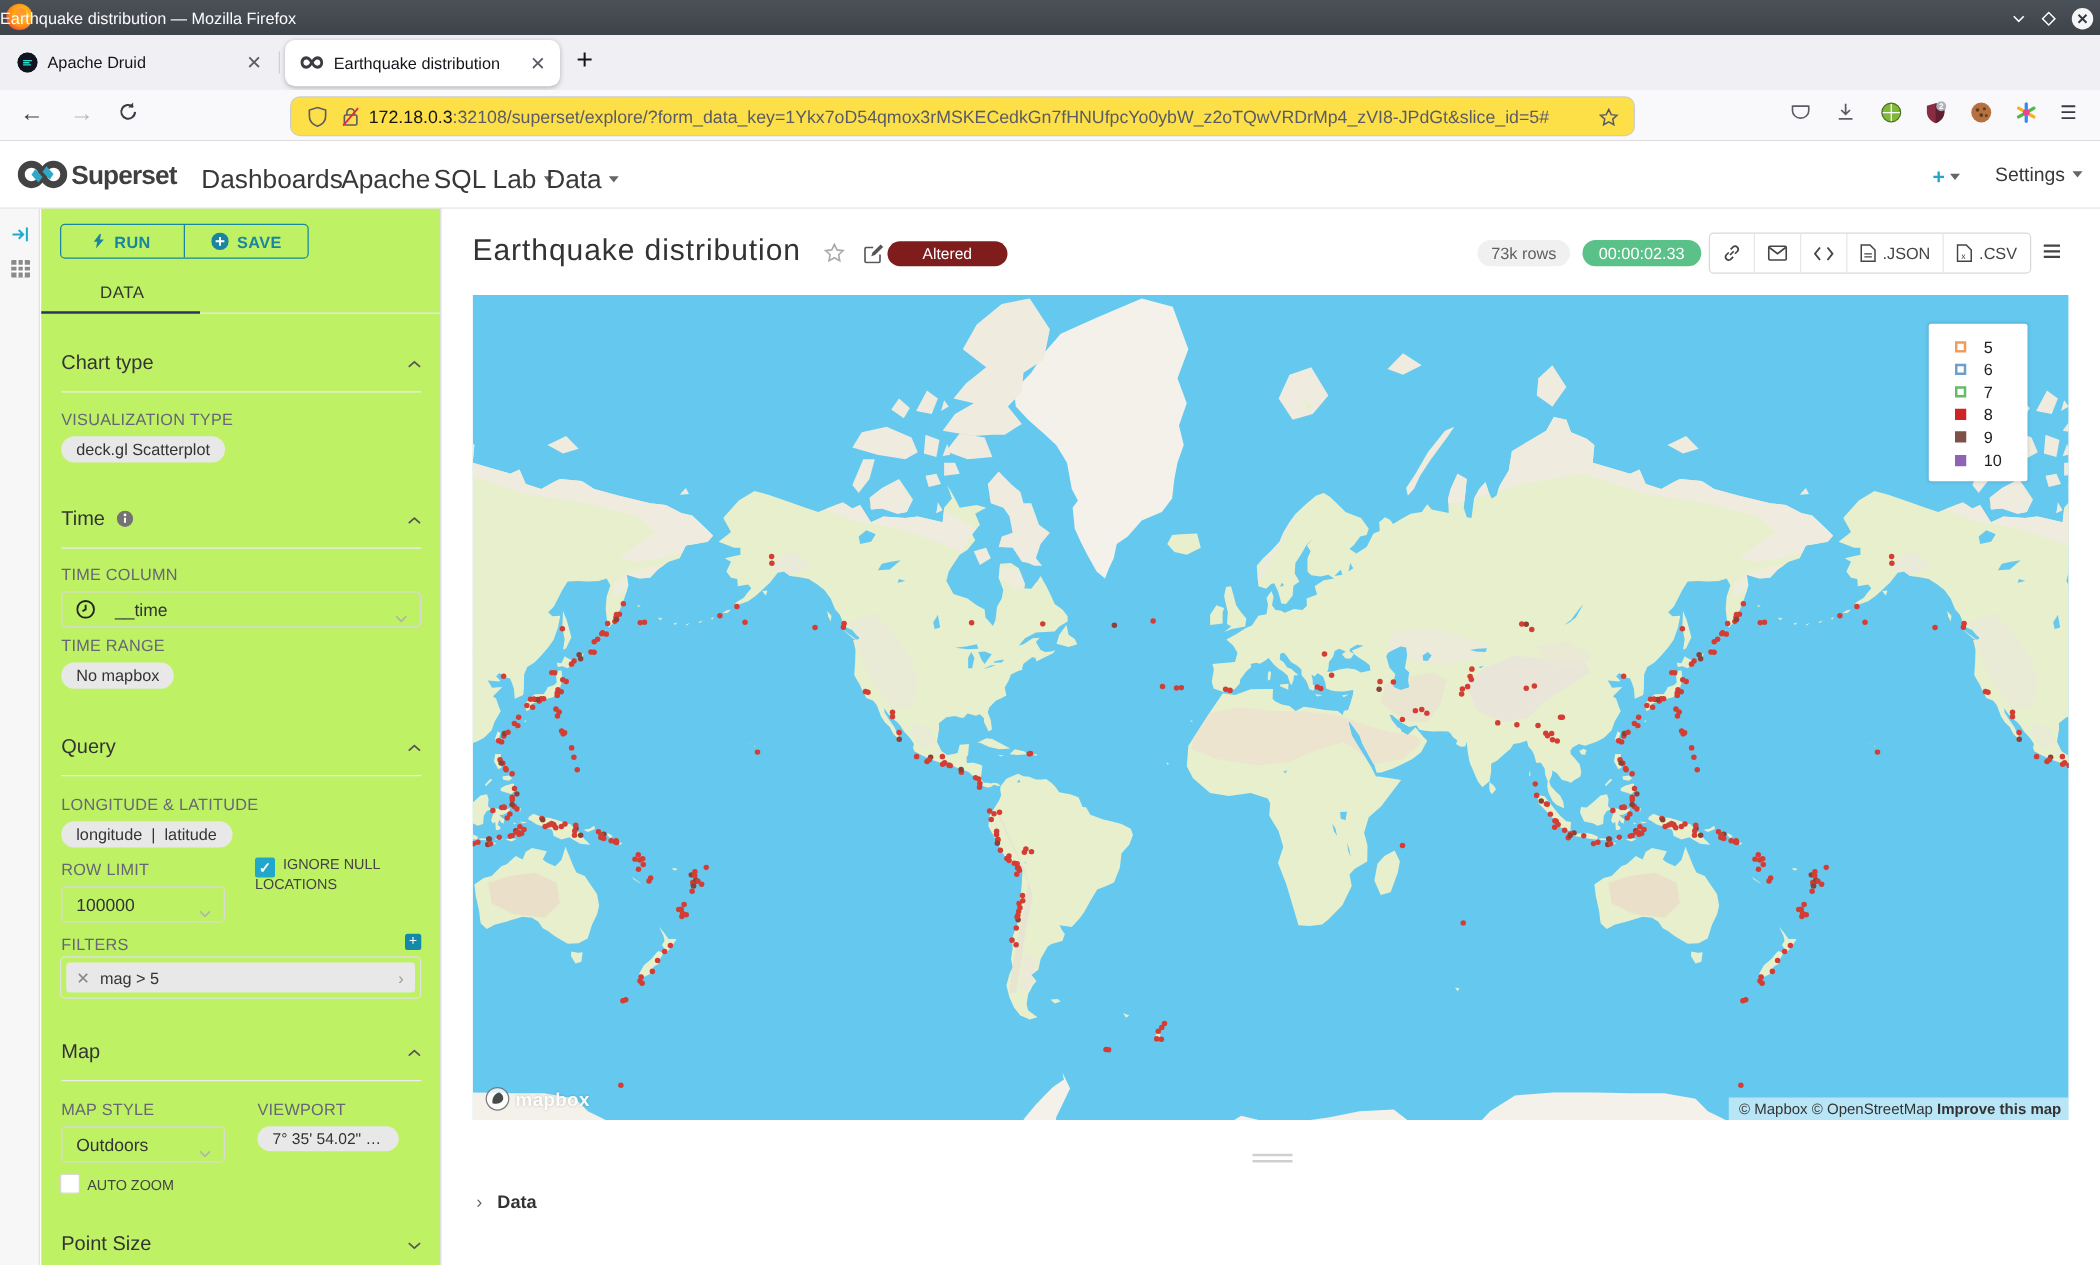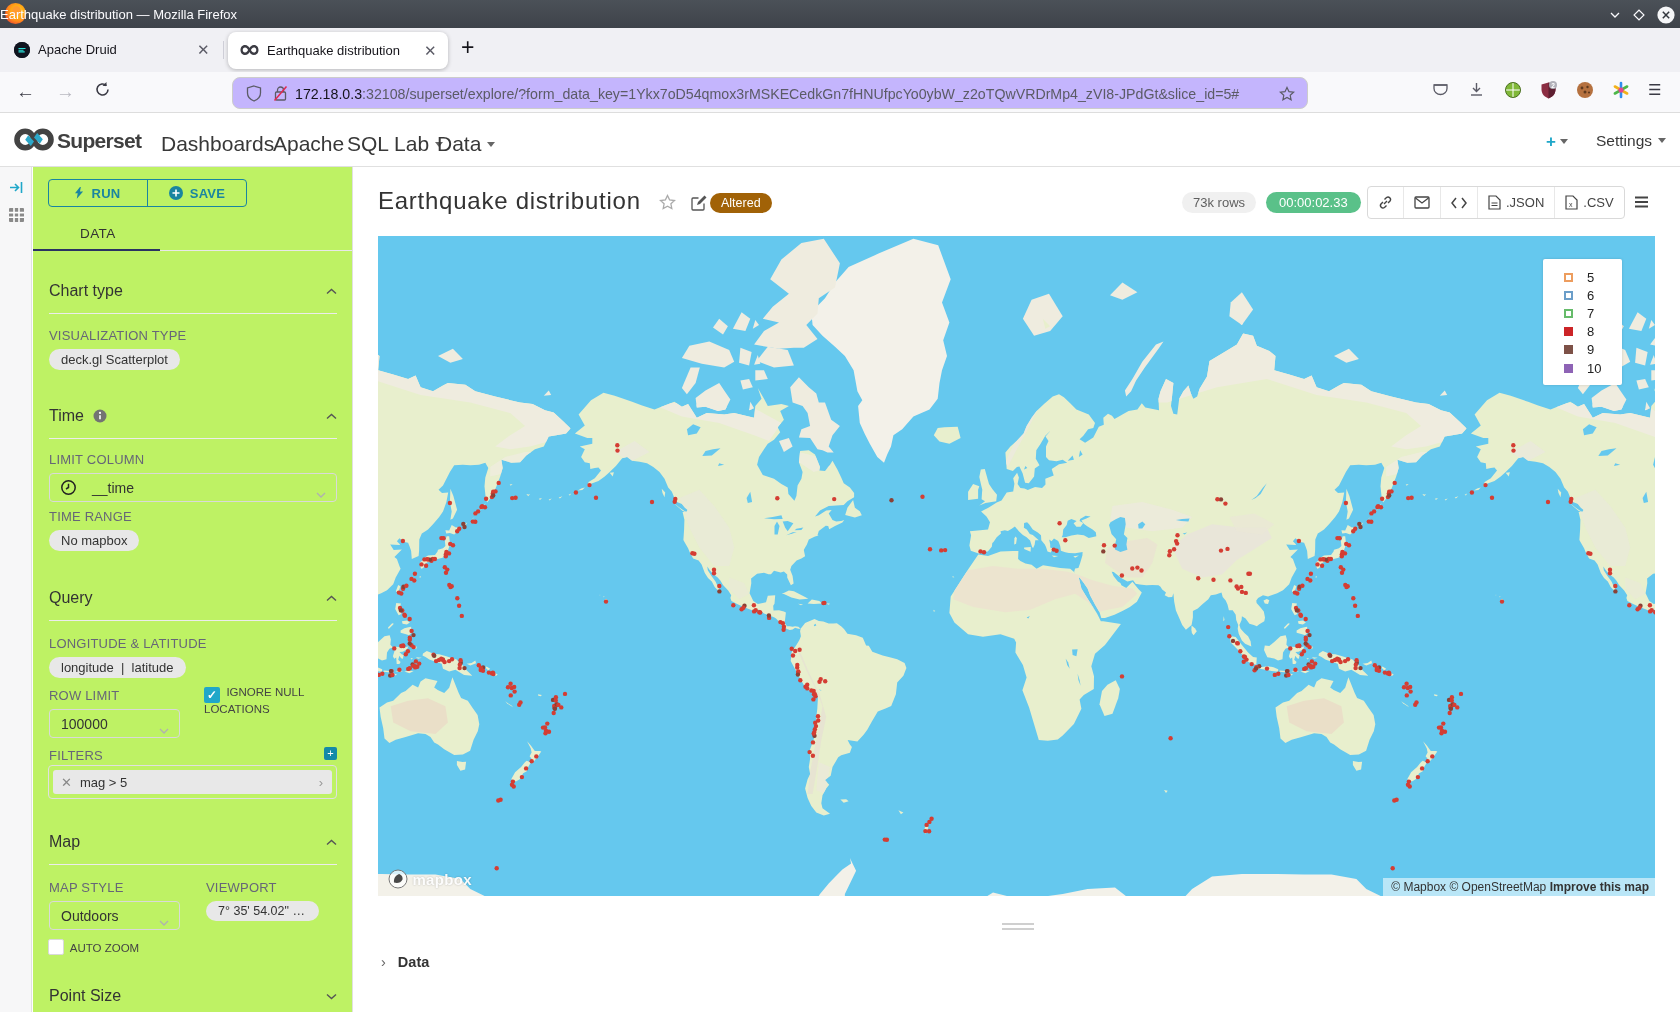--- a/index.html
+++ b/index.html
@@ -10,21 +10,21 @@
 .fxlogo:after{content:"";position:absolute;left:7px;top:3px;width:9px;height:10px;border-radius:50% 50% 40% 40%;background:#ff9a2e}
 .tabbar{position:absolute;left:0;top:28px;width:1680px;height:44px;background:#f0f0f4}
 .tab-inactive{position:absolute;left:4px;top:4px;width:218px;height:36px;border-radius:4px;color:#15141a;font-size:13px}
 .tab-inactive .ticon{position:absolute;left:10px;top:10px;width:16px;height:16px;border-radius:50%;background:#10141f}
 .tab-inactive .tlabel{position:absolute;left:34px;top:10px}
 .tabsep{position:absolute;left:223px;top:13px;width:1px;height:18px;background:#cfcfd8}
 .tab-active{position:absolute;left:228px;top:4px;width:220px;height:37px;background:#fff;border-radius:8px;box-shadow:0 1px 4px rgba(0,0,0,.25);font-size:13px;color:#15141a}
 .xbtn{color:#5b5b66;font-size:15px}
 .navbar{position:absolute;left:0;top:72px;width:1680px;height:41px;background:#f9f9fb;border-bottom:1px solid #ddd}
 .navicons{position:absolute;top:81px;color:#3a3a44;font-size:19px}
-.urlbar{position:absolute;left:232px;top:77px;width:1076px;height:32px;background:#c4b5fd;border:1px solid #ccc;border-radius:8px;font-size:14.2px;color:#15141a}
+.urlbar{position:absolute;left:232px;top:77px;width:1076px;height:32px;background:#fde047;border:1px solid #ccc;border-radius:8px;font-size:14.2px;color:#15141a}
 .urltext{position:absolute;left:62px;top:8px;white-space:nowrap;overflow:hidden;width:990px}
 .urltext .gray{color:#5b5b66}
 .ssheader{position:absolute;left:0;top:113px;width:1680px;height:54px;background:#fff;border-bottom:1px solid #e0e0e0}
 .sslogo{position:absolute;left:14px;top:126px}
 .ssname{position:absolute;left:57px;top:129px;font-size:21px;font-weight:bold;color:#404040;letter-spacing:-0.7px}
 .ssmenu{position:absolute;top:132px;font-size:21px;color:#383838}
 .caret{display:inline-block;width:0;height:0;border-left:4px solid transparent;border-right:4px solid transparent;border-top:5px solid #666;vertical-align:middle;margin-left:6px;margin-bottom:2px}
 .settings{position:absolute;top:132px;font-size:15.5px;color:#383838}
 
 .leftstrip{position:absolute;left:0;top:167px;width:32px;height:845px;background:#f7f7f8;border-right:1px solid #e2e2e2}
@@ -42,21 +42,21 @@
 .pill{display:inline-block;background:#e8e8e8;border-radius:11px;padding:3px 12px;font-size:13px;color:#333}
 .sel{border:1px solid #d9d9d9;border-radius:4px;height:29px;display:flex;align-items:center;padding:0 11px;font-size:14px;color:#333;position:relative}
 .sel .dc{position:absolute;right:10px;top:11px}
 .checkbox{width:16px;height:16px;border-radius:2px;display:inline-block;vertical-align:-3px}
 .cb-on{background:#20a7c9;color:#fff;text-align:center;line-height:16px;font-size:12px;font-weight:bold}
 .cb-off{border:1px solid #d9d9d9;background:#fff}
 
 .main{position:absolute;left:354px;top:167px;width:1326px;height:845px;background:#fff}
 .charttitle{position:absolute;left:24px;top:20px;font-size:24px;color:#333;letter-spacing:0.75px}
 .titleicons{position:absolute;left:305px;top:27px;color:#999;font-size:16px}
-.altered{position:absolute;left:356px;top:26px;background:#a16207;color:#fff;font-size:12.5px;border-radius:10.5px;padding:3px 11px}
+.altered{position:absolute;left:356px;top:26px;background:#7f1d1d;color:#fff;font-size:12.5px;border-radius:10.5px;padding:3px 28px}
 .rowspill{position:absolute;left:828px;top:25px;background:#f0f0f0;border-radius:10.5px;padding:3px 11px;font-size:13px;color:#5f5f5f}
 .timepill{position:absolute;left:912px;top:25px;background:#5ac189;border-radius:10.5px;padding:3px 13px;font-size:13px;color:#fff}
 .btngroup{position:absolute;left:1013px;top:19px;height:33px;border:1px solid #d9d9d9;border-radius:4px;display:flex;align-items:center;color:#444;font-size:13px}
 .btngroup .bg-item{padding:0 10px;height:100%;display:flex;align-items:center;gap:5px;border-right:1px solid #e8e8e8}
 .btngroup .bg-item:last-child{border-right:none}
 .burger{position:absolute;left:1280px;top:27px}
 .mapwrap{position:absolute;left:24px;top:69px;width:1277px;height:660px;overflow:hidden}
 .legend{position:absolute;left:1165px;top:23px;width:79px;background:#fff;border-radius:2px;box-shadow:0 0 3px rgba(0,0,0,.15);padding:9px 0 8px 21px;font-size:13px;color:#222}
 .legend .lrow{height:18.2px;display:flex;align-items:center;gap:14px}
 .lsw{width:9px;height:9px;display:inline-block}
@@ -220,21 +220,21 @@
             <path d="M7 6.2v4" stroke="#fff" stroke-width="1.6"></path>
             <circle cx="7" cy="3.9" r="1.1" fill="#fff"></circle>
           </svg></span>
         <svg width="11" height="7" viewBox="0 0 11 7">
           <path d="M1 5.5L5.5 1.5L10 5.5" fill="none" stroke="#555" stroke-width="1.4"></path>
         </svg>
       </div>
     <div class="secline"></div>
   </div>
   <div class="sec" style="top:285px">
-      <div class="lbl">LIMIT COLUMN</div>
+      <div class="lbl">TIME COLUMN</div>
     <div class="sel"><svg width="15" height="15" viewBox="0 0 15 15" style="margin-right:16px">
           <circle cx="7.5" cy="7.5" r="6.7" fill="none" stroke="#222" stroke-width="1.5"></circle>
           <path d="M7.5 3.8v3.7l-2.5 1.5" fill="none" stroke="#222" stroke-width="1.5"></path>
         </svg>__time<span class="dc"><svg width="10" height="6" viewBox="0 0 10 6">
             <path d="M1 1l4 4 4-4" fill="none" stroke="#b0b0b0" stroke-width="1.3"></path>
           </svg></span></div>
   </div>
   <div class="sec" style="top:342px"><div class="lbl">TIME RANGE</div><span class="pill">No mapbox</span></div>
   <div class="sec" style="top:422px">
     <div class="sechead">Query<svg width="11" height="7" viewBox="0 0 11 7">

